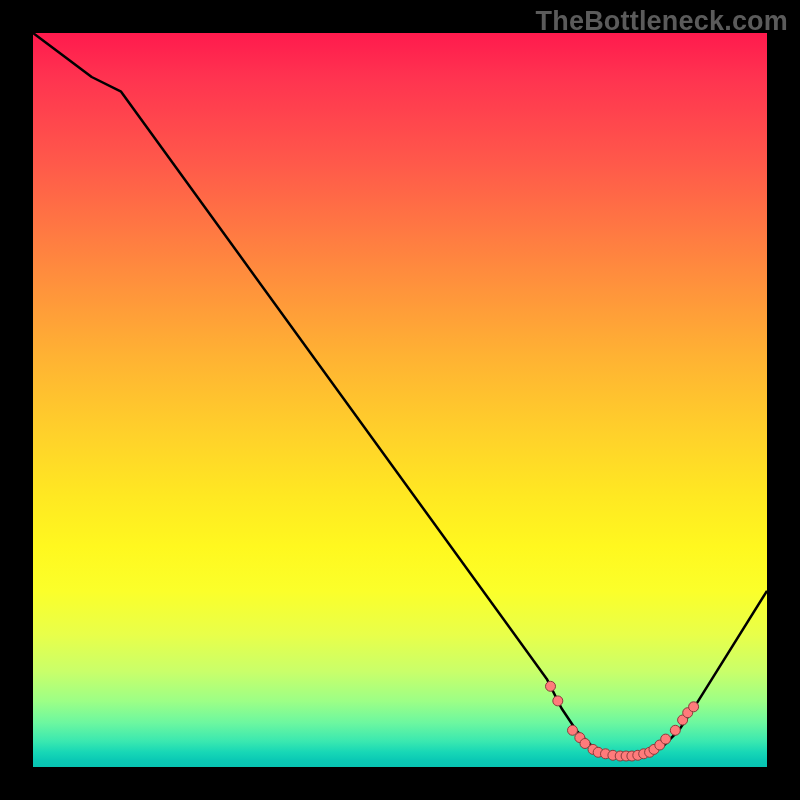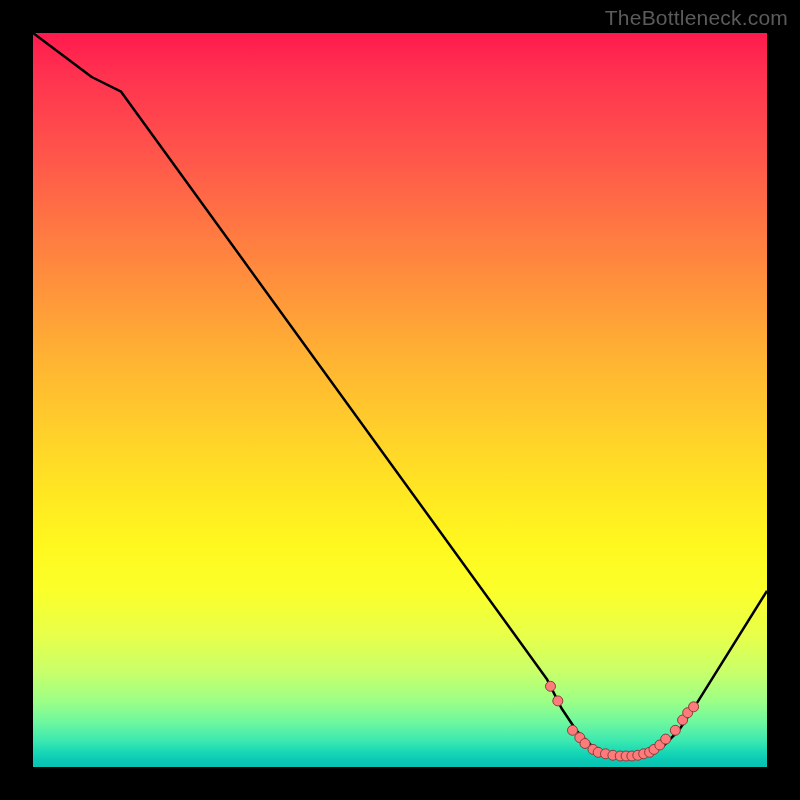--- a/index.html
+++ b/index.html
@@ -15,22 +15,22 @@
     position: relative;
     width: 800px;
     height: 800px;
     background: #000;
   }
   .watermark {
     position: absolute;
     top: 6px;
     right: 12px;
     color: #5b5b5b;
-    font-size: 21px;
-    font-weight: 400;
+    font-size: 27px;
+    font-weight: 700;
     letter-spacing: 0.2px;
     z-index: 10;
     user-select: none;
   }
   .plot-area {
     position: absolute;
     left: 33px;
     top: 33px;
     width: 734px;
     height: 734px;

